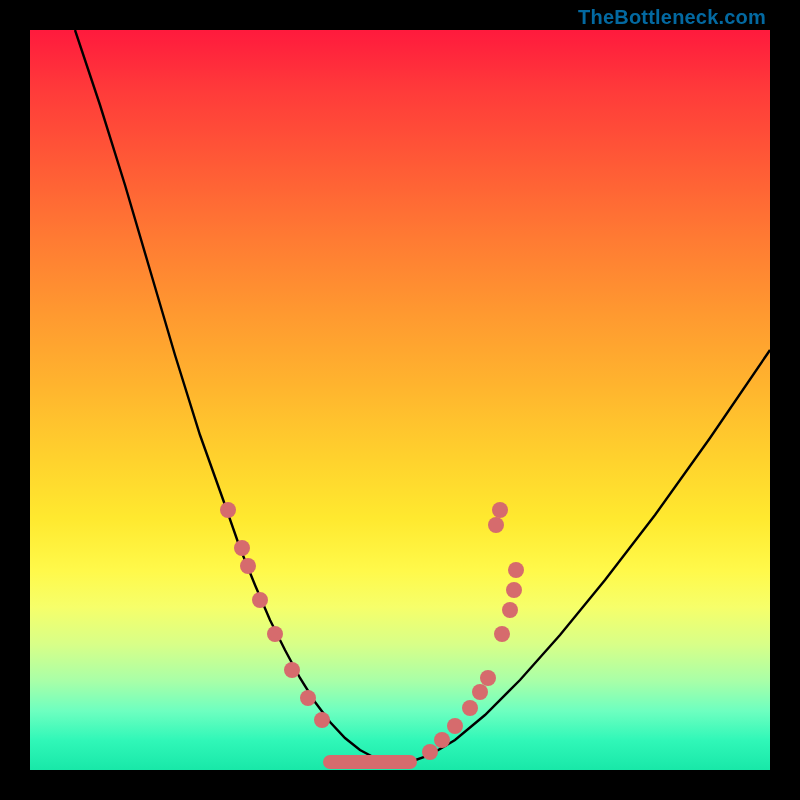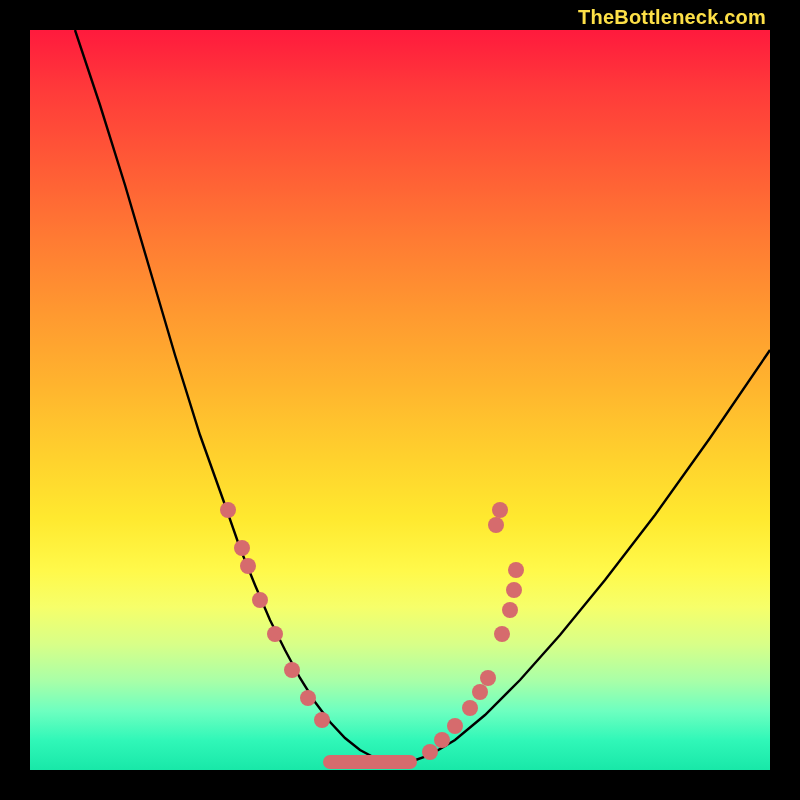--- a/index.html
+++ b/index.html
@@ -33,21 +33,21 @@
       #6effc0 92%,
       #30f7b8 96%,
       #18e8a8 100%
     );
     overflow: hidden;
   }
   .attribution {
     position: absolute;
     top: 6px;
     right: 34px;
-    color: #fde047;
+    color: #0369a1;
     font-size: 20px;
     font-weight: bold;
     letter-spacing: 0.2px;
   }
   svg.overlay {
     position: absolute;
     left: 0;
     top: 0;
     width: 740px;
     height: 740px;

